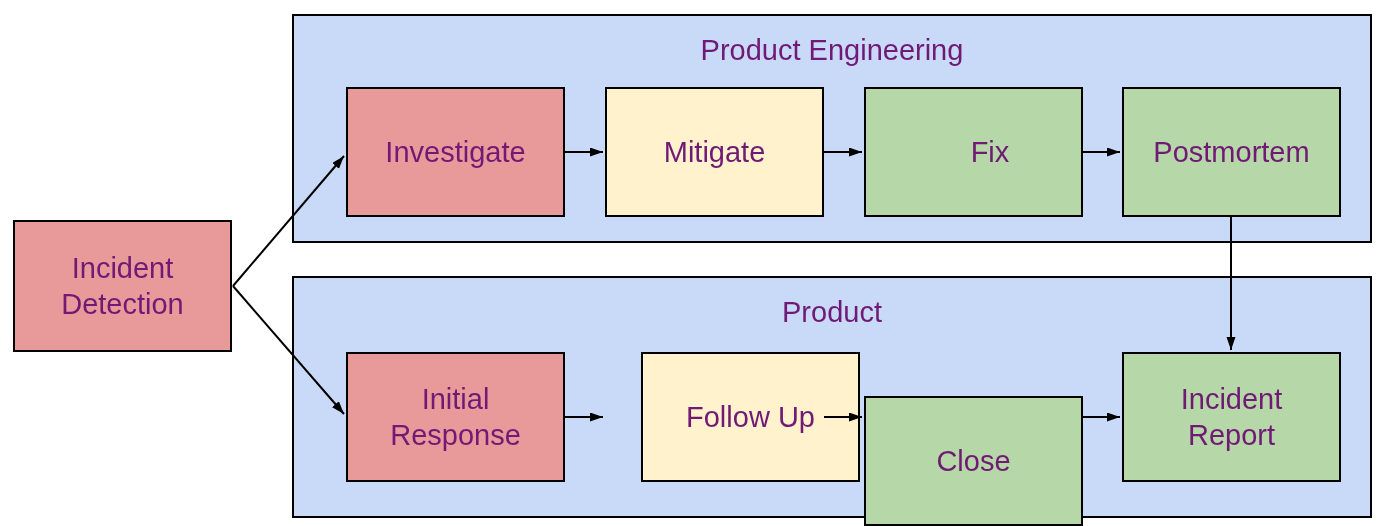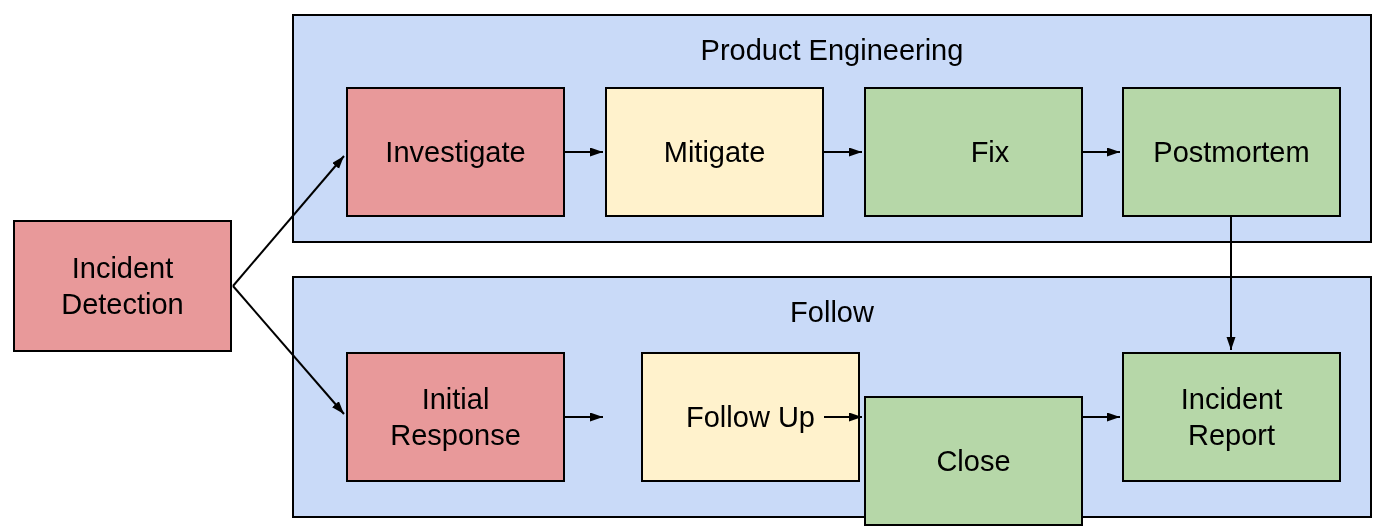--- a/index.html
+++ b/index.html
@@ -2,21 +2,21 @@
 <html><head>
 <meta charset="utf-8">
 <style>
   html, body { margin: 0; padding: 0; background: #ffffff; }
   #diagram {
     position: relative;
     width: 1386px;
     height: 526px;
     background: #ffffff;
     font-family: "Liberation Sans", sans-serif;
-    color: #000000;
+    color: #701a75;
     overflow: hidden;
   }
   .container-group {
     position: absolute;
     border: 2px solid #000000;
     box-sizing: border-box;
   }
   .group-title {
     display: block;
     text-align: center;
@@ -46,21 +46,21 @@
 </head>
 <body>
 
 <div id="diagram">
 
   <div class="container-group" style="left: 292px; top: 14px; width: 1080px; height: 229px; background-color: rgb(201, 218, 248);">
     <span class="group-title">Product Engineering</span>
   </div>
 
   <div class="container-group" style="left: 292px; top: 276px; width: 1080px; height: 242px; background-color: rgb(201, 218, 248);">
-    <span class="group-title">Follow</span>
+    <span class="group-title">Product</span>
   </div>
 
   <div class="node" style="left: 13px; top: 220px; width: 219px; height: 132px; background-color: rgb(232, 153, 154);">Incident
 Detection</div>
 
   <div class="node" style="left: 605px; top: 87px; width: 219px; height: 130px; background-color: rgb(255, 242, 204);">Mitigate</div>
 
   <div class="node" style="left: 346px; top: 87px; width: 219px; height: 130px; background-color: rgb(232, 153, 154);">Investigate</div>
 
   <div class="node" style="left: 864px; top: 87px; width: 219px; height: 130px; background-color: rgb(182, 215, 168); padding-left: 33px;">Fix</div>

